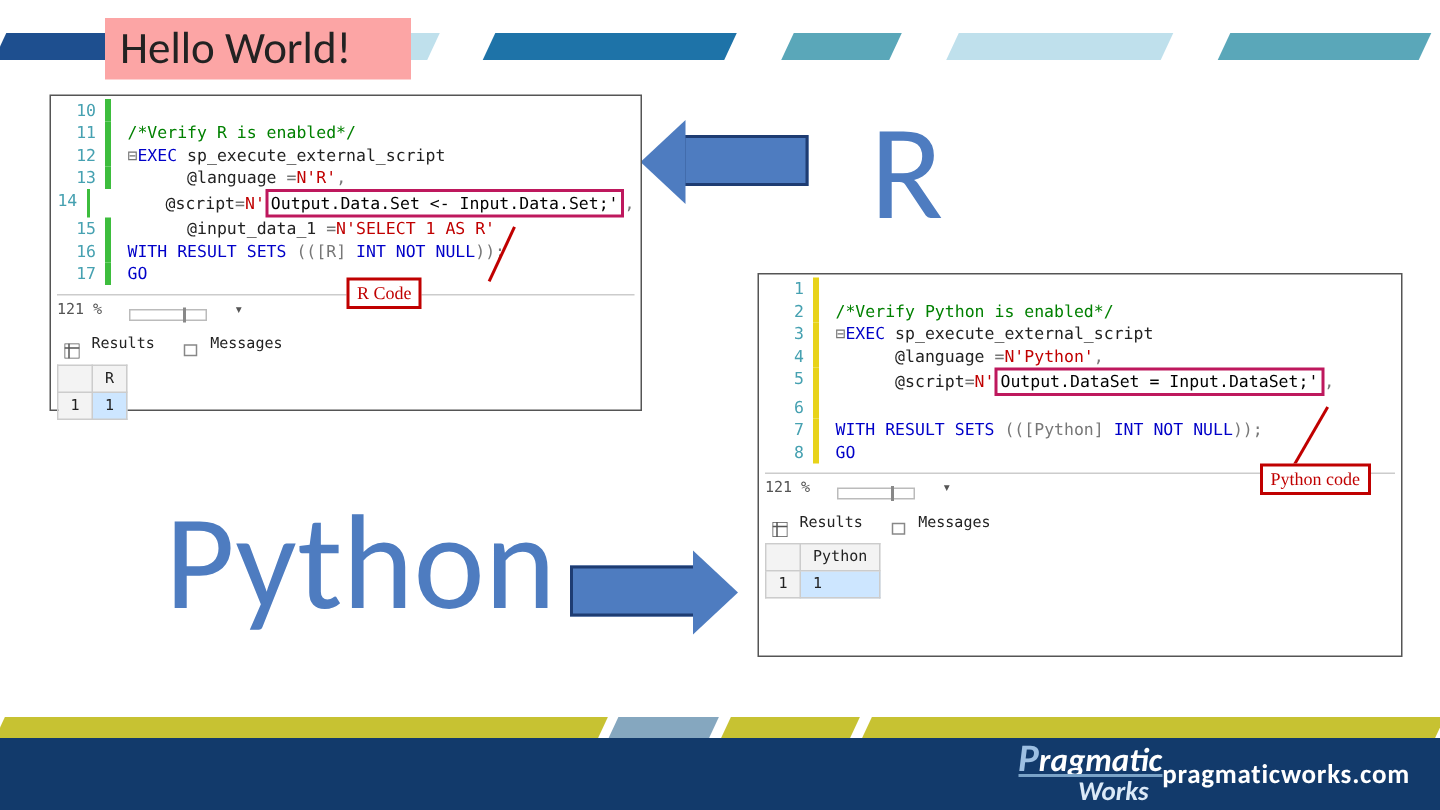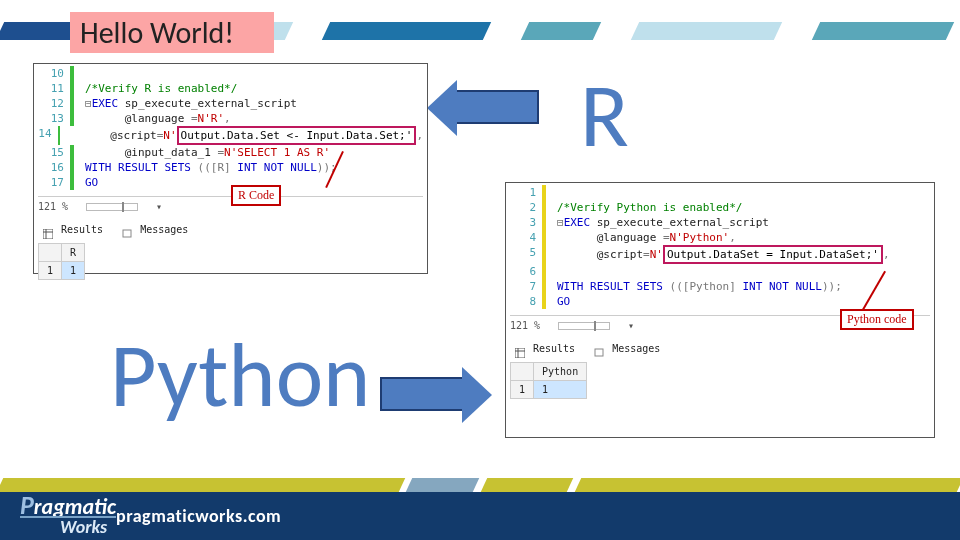--- a/index.html
+++ b/index.html
@@ -49,21 +49,21 @@
 .str{color:#c00000}
 .box-r{display:inline-block;border:2px solid #be185d;color:#000;padding:0 2px}
 .pin{position:relative}
 .callout{position:absolute;border:2px solid #c00000;color:#c00000;background:#fff;font-family:"Segoe UI";font-size:12px;padding:1px 5px}
 .call1{top:-5px;left:193px}
 .call2{top:0;left:330px}
 .call-line1{position:absolute;width:90px;height:40px;left:197px;top:-42px;border-right:2px solid #c00000;border-bottom:none;transform:rotate(25deg);transform-origin:right bottom}
 .call-line2{position:absolute;width:120px;height:58px;left:225px;top:-45px;border-right:2px solid #c00000;transform:rotate(30deg);transform-origin:right bottom}
 
 .results{margin-top:6px;border-top:1px solid #ccc}
-.zoom{font-size:10px;color:#555;display:flex;align-items:center;gap:18px;padding:2px 0}
+.zoom{font-size:10px;color:#555;display:flex;align-items:flex-end;gap:18px;padding:2px 0}
 .zoom .bar2{width:50px;height:6px;border:1px solid #bbb;position:relative}
 .zoom .bar2::before{content:"";position:absolute;left:35px;top:-2px;width:2px;height:10px;background:#888}
 .tabs{display:flex;gap:4px;font-size:10px;padding:2px 0}
 .tabs span{display:flex;align-items:flex-end;gap:3px;padding:1px 4px;border:1px solid transparent}
 .tabs span.act{background:#fff}
 .tabs svg{width:10px;height:10px}
 .grid{border-collapse:collapse}
 .grid td,.grid th{border:1px solid #ccc;font-size:10px;font-weight:normal;padding:1px 8px;text-align:left;color:#222}
 .grid th{background:#f3f3f3}
 .grid .sel{background:#cde6ff}
@@ -72,21 +72,21 @@
 .footer{position:absolute;bottom:0;left:0;right:0;height:62px}
 .footband{position:absolute;top:0;left:0;right:0;height:14px;display:flex}
 .footband span{transform:skewX(-25deg)}
 .fb1{background:#c7c232;width:420px}
 .fb2{background:transparent;width:8px}
 .fb3{background:#85a7bf;width:70px}
 .fb4{background:transparent;width:8px}
 .fb5{background:#c7c232;width:90px}
 .fb6{background:transparent;width:8px}
 .fb7{background:#c7c232;width:400px}
-.footbar{position:absolute;top:14px;left:0;right:0;bottom:0;background:#123a6b;display:flex;align-items:center;justify-content:flex-start;padding:0 20px;color:#fff}
+.footbar{position:absolute;top:14px;left:0;right:0;bottom:0;background:#123a6b;display:flex;align-items:center;justify-content:flex-end;padding:0 20px;color:#fff}
 .logo{display:flex;flex-direction:column;font-style:italic;font-weight:bold}
 .logo .p1{font-size:22px;line-height:18px}
 .logo .p2{font-size:18px;color:#dbe9f7;border-top:2px solid #7aa3c8;line-height:18px;padding-left:40px}
 .logo .p1 .accent{color:#9dbfe2;font-size:26px}
 .url{font-size:18px;font-weight:600;letter-spacing:0.5px}
 </style>
 </head>
 <body>
 
 <div class="slide">

